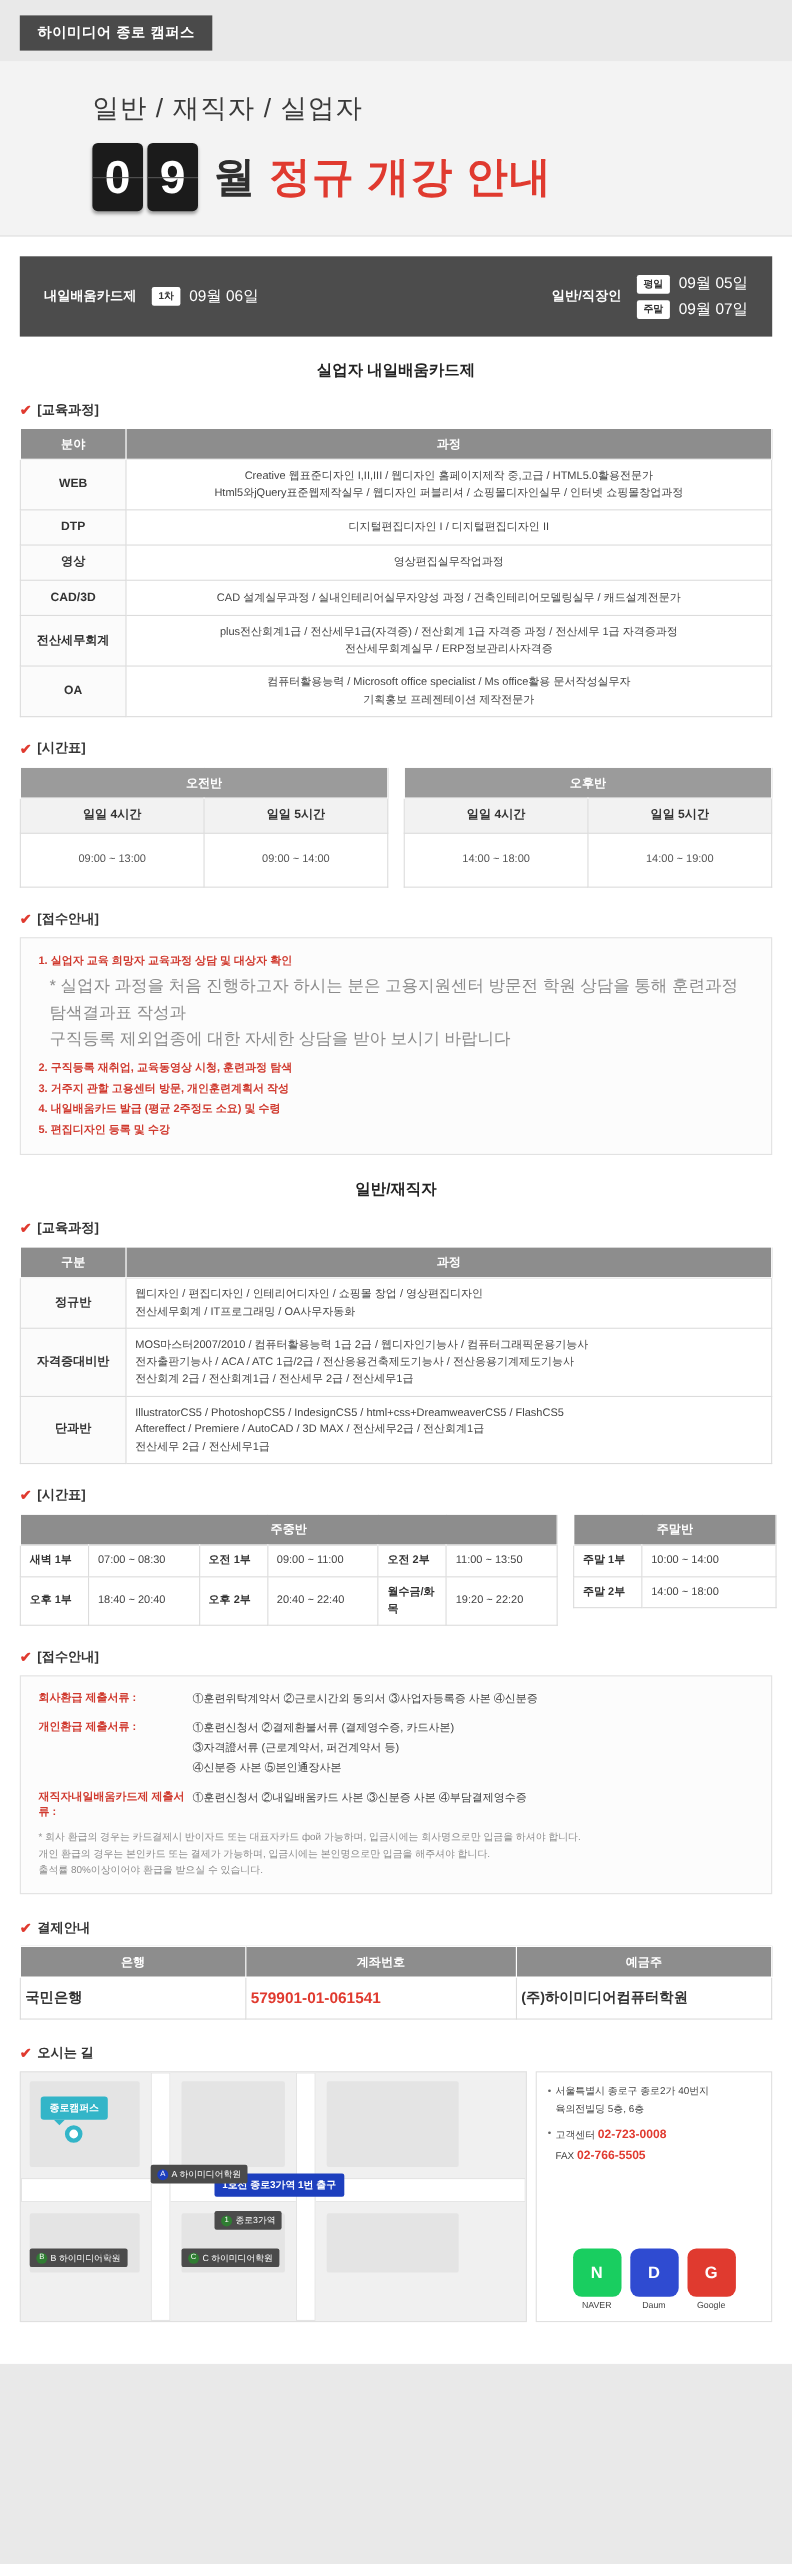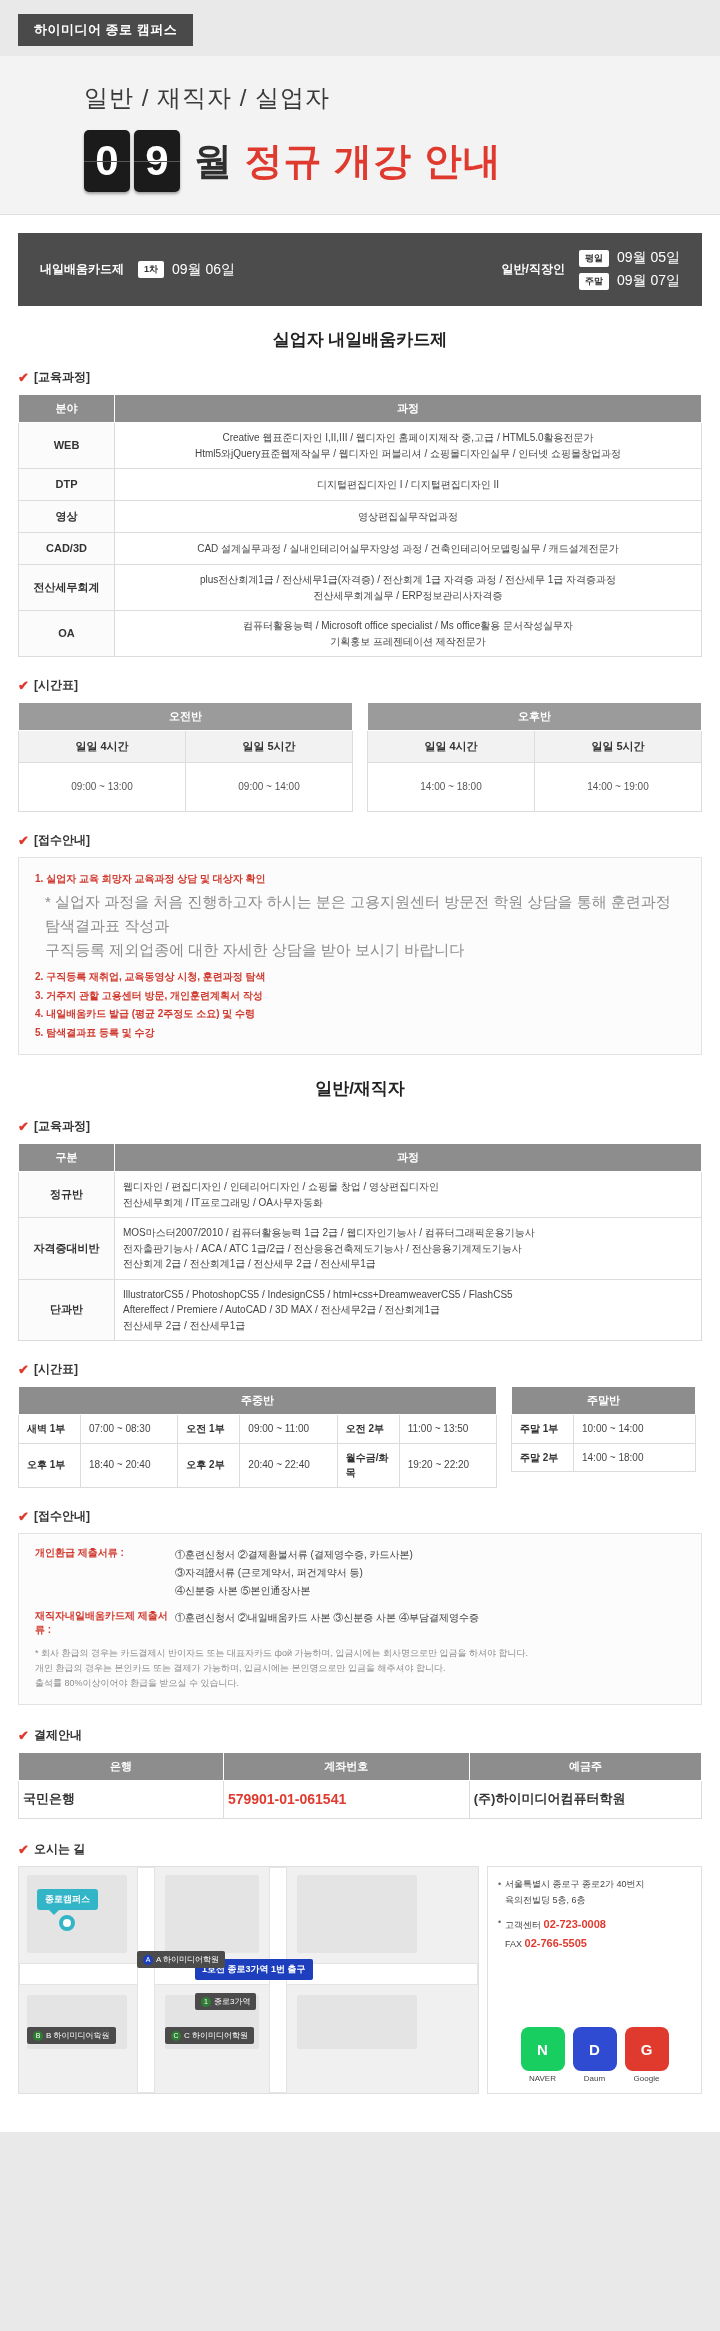--- a/index.html
+++ b/index.html
@@ -114,21 +114,21 @@
     font-size: 14px;
     color: #ffffff;
     white-space: nowrap;
   }
   .band-stack { display: flex; flex-direction: column; gap: 5px; }
   .band-line { display: flex; align-items: center; }
 
   
   .sec-title {
     text-align: center;
-    font-size: 17px;
+    font-size: 14px;
     font-weight: bold;
     color: #222;
     margin: 22px 0 18px 0;
   }
   .sub-head {
     display: flex;
     align-items: center;
     margin: 0 0 8px 18px;
     font-size: 12px;
     font-weight: bold;
@@ -186,21 +186,21 @@
     padding: 7px 2px;
   }
   .time-box td.vcell {
     text-align: center;
     font-size: 10px;
     color: #555;
     padding: 16px 2px;
   }
 
   
-  .wk-row { display: flex; gap: 14px; margin: 0 24px 20px 18px; }
+  .wk-row { display: flex; gap: 14px; margin: 0 14px 20px 18px; }
   .wk-main { flex: 1; }
   .wk-side { flex: 0 0 185px; }
   .wk-main td, .wk-side td {
     font-size: 10px;
     padding: 6px 8px;
     color: #444;
   }
   .wk-main td.lbl, .wk-side td.lbl {
     font-weight: bold;
     color: #333;
@@ -531,21 +531,21 @@
       <li>
         <span>3.</span>
         <span>거주지 관할 고용센터 방문, 개인훈련계획서 작성</span>
       </li>
       <li>
         <span>4.</span>
         <span>내일배움카드 발급 (평균 2주정도 소요) 및 수령</span>
       </li>
       <li>
         <span>5.</span>
-        <span>탐색결과표 등록 및 수강</span>
+        <span>편집디자인 등록 및 수강</span>
       </li>
     </ol>
   </div>
 
   <div class="sec-title">일반/재직자</div>
 
   <div class="sub-head">
     <span class="check">✔</span>
     <span>[교육과정]</span>
   </div>
@@ -629,20 +629,24 @@
         </table>
     </div>
   </div>
 
   <div class="sub-head">
     <span class="check">✔</span>
     <span>[접수안내]</span>
   </div>
 
   <div class="notice2">
+    <div class="n2-row">
+      <div class="n2-lbl">회사환급 제출서류 :</div>
+      <div class="n2-body" style="white-space:pre-line">①훈련위탁계약서 ②근로시간외 동의서 ③사업자등록증 사본 ④신분증</div>
+    </div>
     <div class="n2-row">
       <div class="n2-lbl">개인환급 제출서류 :</div>
       <div class="n2-body" style="white-space:pre-line">①훈련신청서 ②결제환불서류 (결제영수증, 카드사본)
 ③자격證서류 (근로계약서, 퍼건계약서 등)
 ④신분증 사본 ⑤본인通장사본</div>
     </div>
     <div class="n2-row">
       <div class="n2-lbl">재직자내일배움카드제 제출서류 :</div>
       <div class="n2-body" style="white-space:pre-line">①훈련신청서 ②내일배움카드 사본 ③신분증 사본 ④부담결제영수증</div>
     </div>

